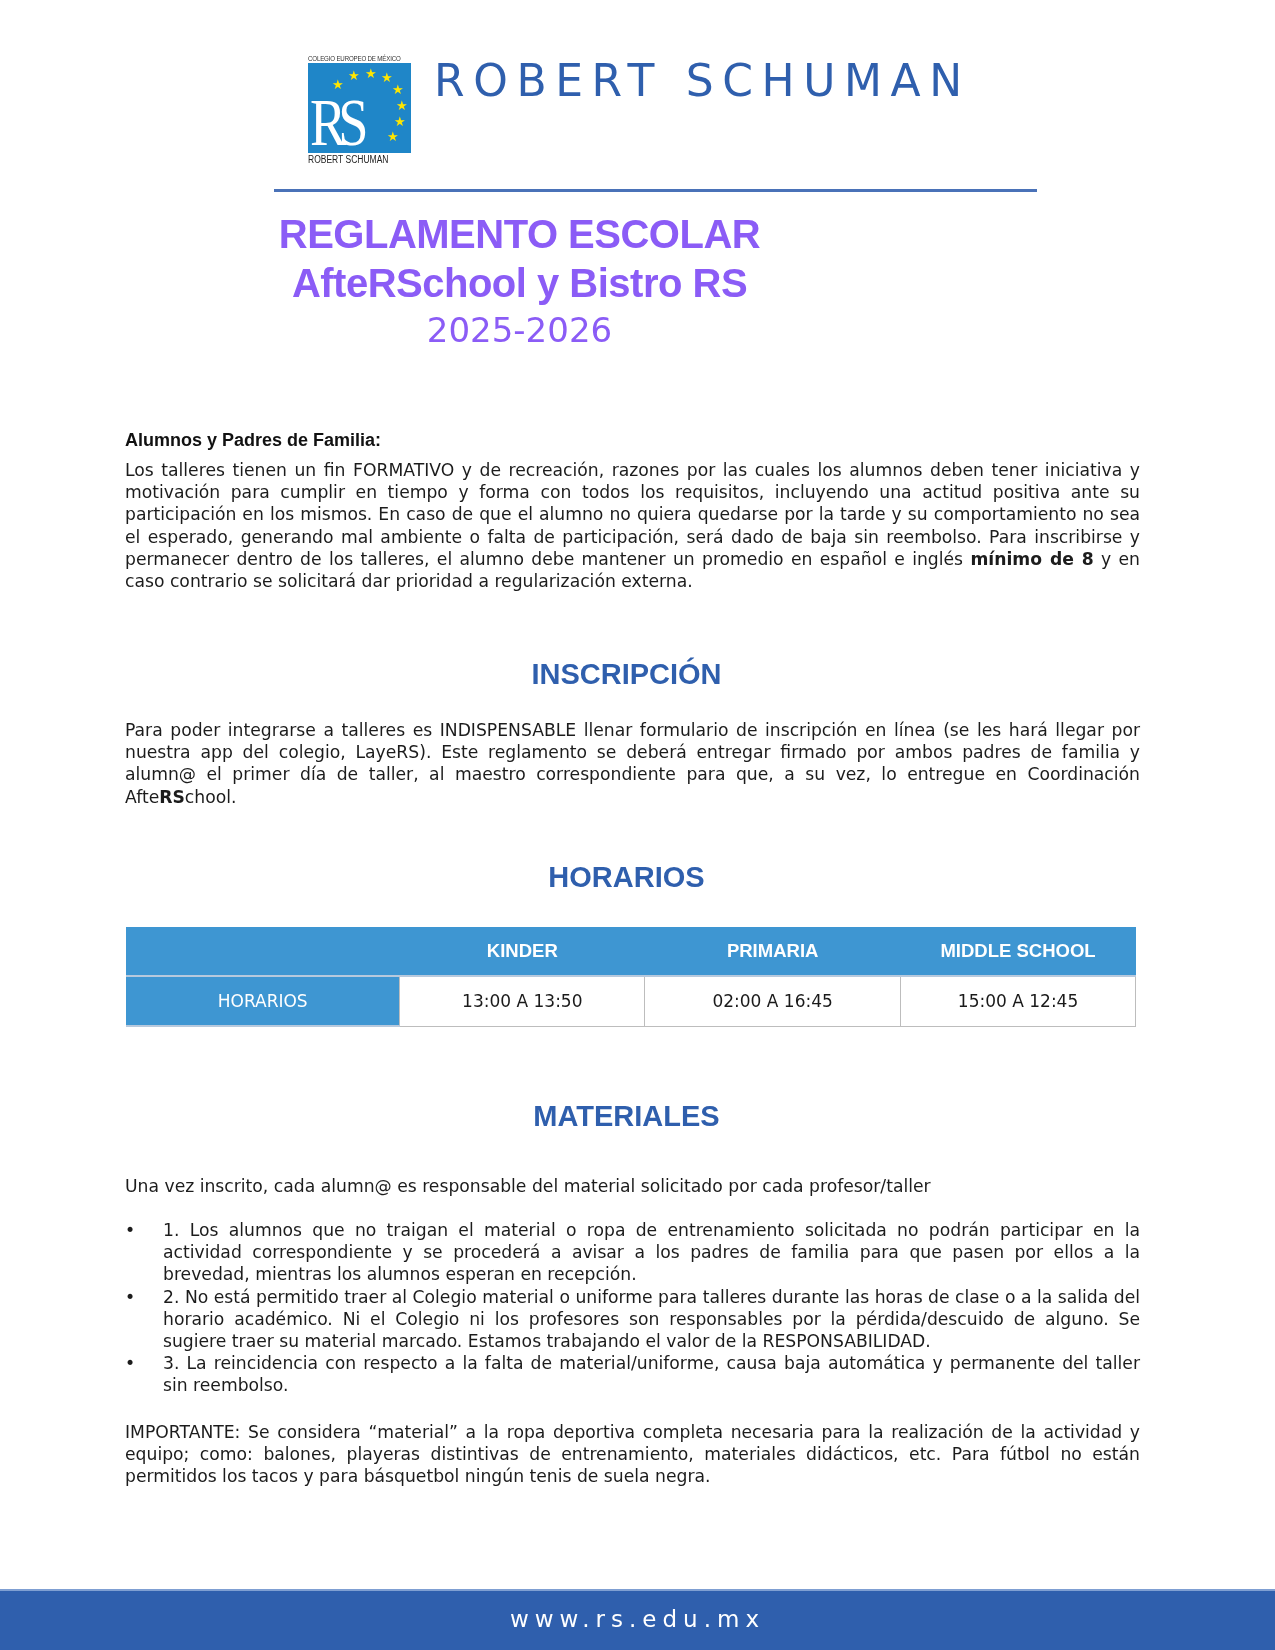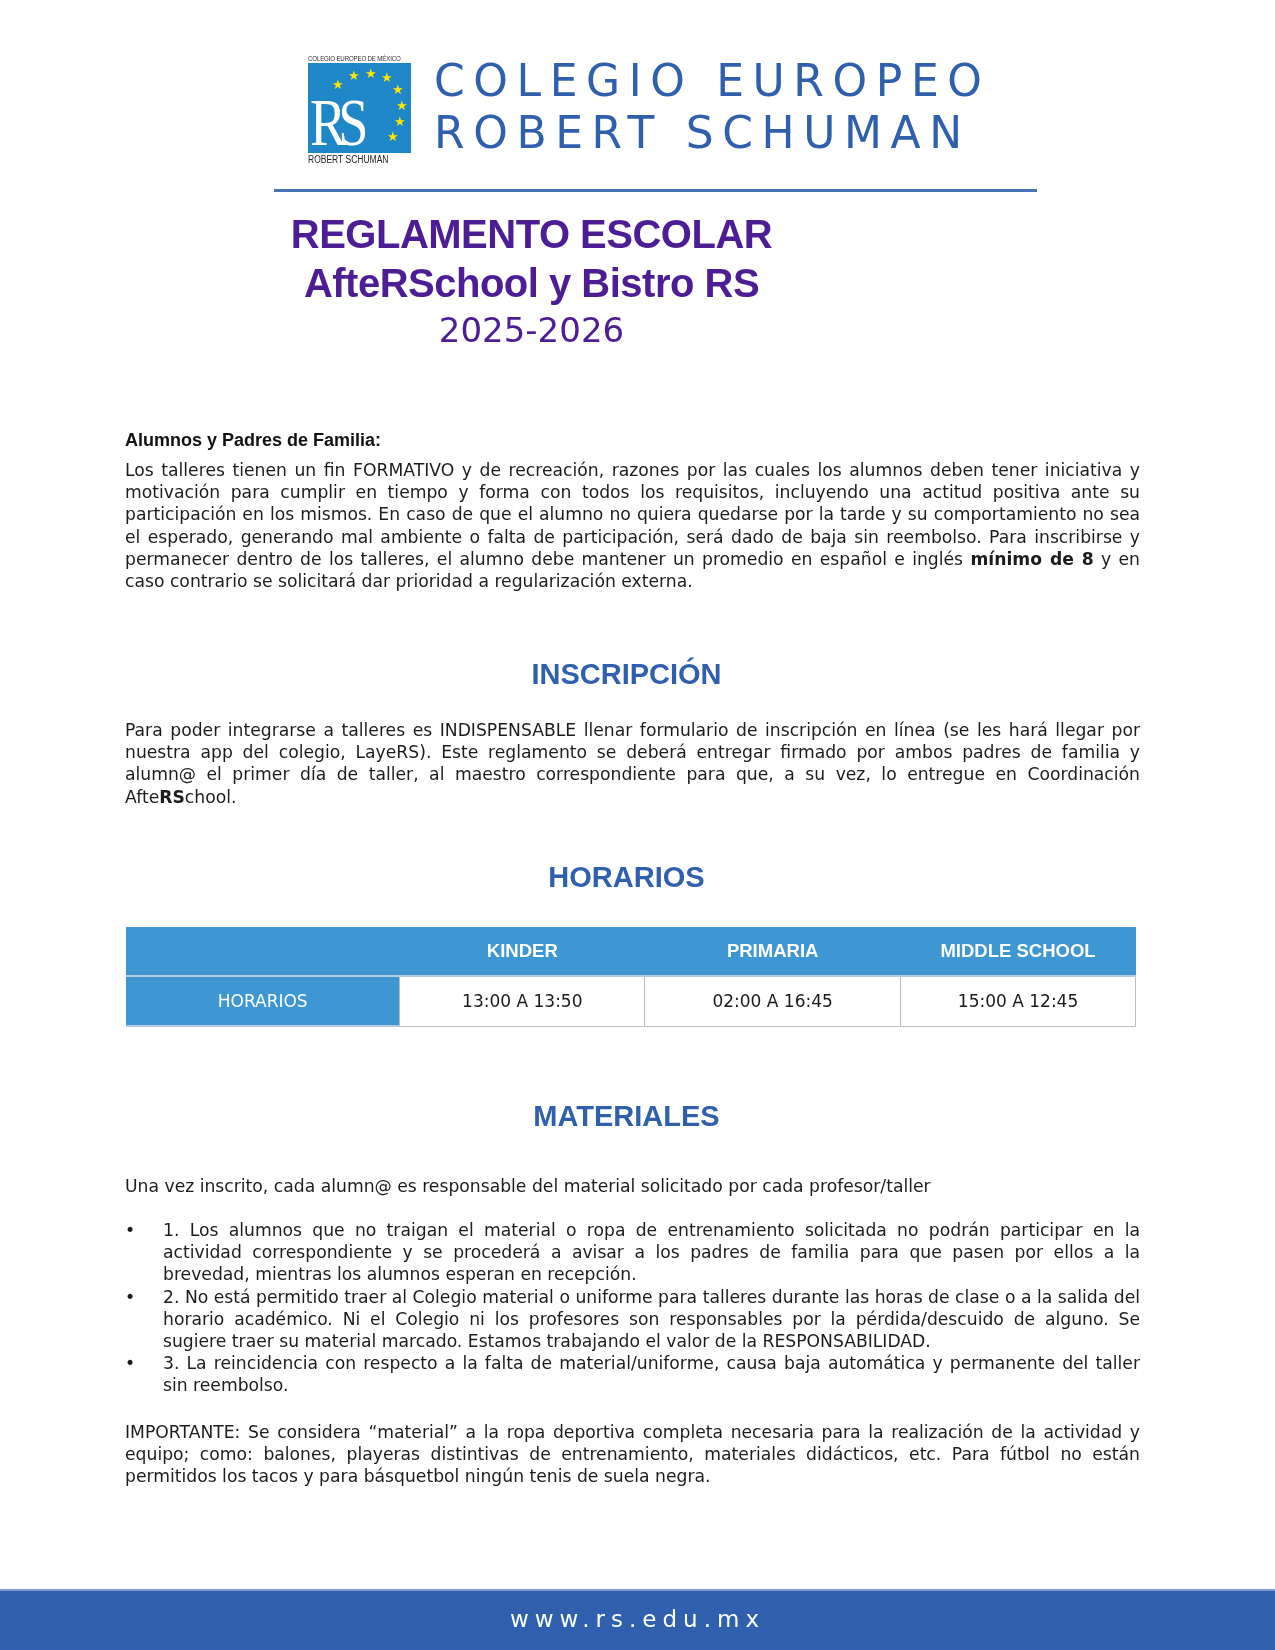--- a/index.html
+++ b/index.html
@@ -15,22 +15,22 @@
   .logo-rs { position: absolute; left: 2px; top: 28px; font-family: "Liberation Serif", serif; font-size: 68px;
              color: #fff; line-height: 62px; letter-spacing: -10px; transform: scaleX(0.8); transform-origin: left top; }
   .logo-star { position: absolute; color: #ffe600; font-size: 13px; line-height: 13px; }
   .logo-bottom { position: absolute; left: 0; top: 100px; font-family: "Liberation Sans", sans-serif; font-size: 10px; color: #222;
                  white-space: nowrap; transform: scaleX(0.85); transform-origin: left top; }
 
   .brand { left: 434px; top: 55px; color: #2f5fad; font-family: "DejaVu Sans", sans-serif;
            font-size: 44px; line-height: 52px; letter-spacing: 8.6px; font-weight: normal; }
   .rule { left: 274px; top: 189px; width: 763px; height: 3px; background: #4a72b8; }
 
-  .title { left: 0; width: 1039px; text-align: center; color: #4c1d95;
-           font-family: "Liberation Sans", sans-serif; font-weight: bold; padding-left: 12px; }
+  .title { left: 0; width: 1039px; text-align: center; color: #8b5cf6;
+           font-family: "Liberation Sans", sans-serif; font-weight: bold; }
   .t1 { top: 210px; font-size: 40px; line-height: 48px; letter-spacing: -0.5px; }
   .t2 { top: 259px; font-size: 40px; line-height: 48px; letter-spacing: -0.5px; }
   .t3 { top: 306px; font-size: 34px; line-height: 48px; font-family: "DejaVu Sans", sans-serif; font-weight: normal; }
 
   .body-text { left: 125px; width: 1015px; font-size: 17.2px; line-height: 22.2px; text-align: justify; color: #1c1c1c; }
   .salute { left: 125px; top: 414px; font-family: "Liberation Sans", sans-serif; font-weight: bold; font-size: 18px; color: #111; margin-top: 16px; }
 
   .section-h { left: 4px; width: 1245px; text-align: center; color: #2f5fad;
                font-family: "Liberation Sans", sans-serif; font-weight: bold; font-size: 29px; line-height: 48px; }
 
@@ -63,21 +63,20 @@
     <span class="logo-star" style="left:88px;top:36px">★</span>
     <span class="logo-star" style="left:86px;top:52px">★</span>
     <span class="logo-star" style="left:79px;top:67px">★</span>
     <span class="logo-star" style="left:24px;top:15px">★</span>
     <span class="logo-rs">RS</span>
   </div>
   <div class="logo-bottom">ROBERT SCHUMAN</div>
 </div>
 
 <div class="abs brand">
-  <div>COLEGIO EUROPEO</div>
   <div>ROBERT SCHUMAN</div>
 </div>
 
 <div class="abs rule"></div>
 
 <div class="abs title t1">REGLAMENTO ESCOLAR</div>
 <div class="abs title t2">AfteRSchool y Bistro RS</div>
 <div class="abs title t3">2025-2026</div>
 
 <div class="abs salute">Alumnos y Padres de Familia:</div>

